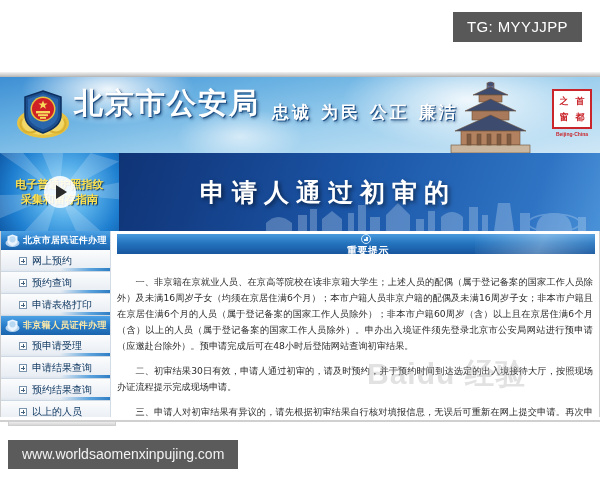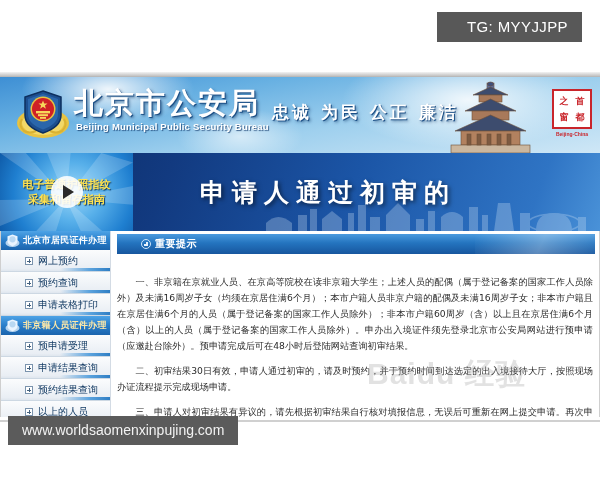--- a/index.html
+++ b/index.html
@@ -9,27 +9,27 @@
     font-family: "Liberation Sans", "DejaVu Sans", sans-serif;
     overflow: hidden;
   }
   #root { position: relative; width: 600px; height: 480px; background: #fff; }
 
   
   .tg-badge {
     position: absolute; top: 12px; right: 18px;
     background: #585858; color: #fff;
     font-size: 15px; letter-spacing: .4px;
-    padding: 6px 14px 7px 30px;
+    padding: 6px 14px 7px 14px;
     white-space: nowrap;
   }
 
   
   .url-badge {
-    position: absolute; left: 8px; top: 416px;
+    position: absolute; left: 8px; top: 440px;
     background: #5b5b5b; color: #f2f2f2;
     font-size: 14px; padding: 6px 14px 7px 14px;
     white-space: nowrap;
   }
 
   
   .page {
     position: absolute; left: 0; top: 72px;
     width: 600px; height: 350px;
     background: #fff;
@@ -105,21 +105,21 @@
   .hero .skyline { position: absolute; right: 4px; bottom: 0; width: 330px; height: 38px; opacity: .30; }
   .hero-title {
     position: absolute; left: 200px; top: 23px;
     color: #ffffff;
     font-family: "DejaVu Serif", serif;
     font-size: 25px; font-weight: bold; letter-spacing: 7px;
     text-shadow: 2px 2px 4px rgba(0,0,0,.55);
     white-space: nowrap;
   }
   .video-thumb {
-    position: absolute; left: 0; top: 0; width: 133px; height: 78px;
+    position: absolute; left: 0; top: 0; width: 119px; height: 78px;
     overflow: hidden; cursor: pointer;
     background:
       radial-gradient(circle at 55% 50%, #9fd8f8 0%, #58b0ea 35%, #1f7fd0 72%, #0f5ba8 100%);
   }
   .video-thumb .rays { position: absolute; inset: 0; }
   .video-cap {
     position: absolute; left: 0; right: 0; top: 24px;
     text-align: center; color: #ffe14d;
     font-family: "DejaVu Sans", sans-serif;
     font-size: 11px; font-weight: bold; line-height: 15px;
@@ -168,21 +168,21 @@
     overflow: hidden;
   }
   .side-head.alt { color: #ffe9a8; }
   .side-head .badge-mini {
     position: absolute; left: 4px; top: 2px; width: 15px; height: 15px;
   }
   .side-item {
     position: relative;
     height: 22px;
     display: flex; align-items: center;
-    padding-left: 24px;
+    padding-left: 18px;
     background: linear-gradient(180deg,#fbfcfd 0%, #e9eef4 88%, #dfe6ee 100%);
     border-bottom: 1px solid #cdd8e3;
     color: #123a63;
     font-family: "DejaVu Sans", sans-serif;
     font-size: 10px;
     white-space: nowrap;
     cursor: pointer;
   }
   .side-item .plus {
     display: inline-block; width: 8px; height: 8px;
@@ -208,20 +208,21 @@
     padding: 0 0 0 4px;
     overflow: hidden;
   }
   .panel-head {
     position: relative;
     height: 20px; margin: 3px 4px 0 2px;
     background: linear-gradient(180deg,#4a9ade 0%, #2474bf 45%, #17569e 100%);
     display: flex; align-items: center;
     padding-left: 24px;
     overflow: hidden;
+    flex-direction: column;
   }
   .panel-head .gloss {
     position: absolute; right: 0; top: 0; width: 120px; height: 100%;
     background: linear-gradient(115deg, rgba(255,255,255,0) 0%, rgba(255,255,255,.30) 55%, rgba(255,255,255,.05) 100%);
   }
   .panel-head .dot {
     width: 10px; height: 10px; border-radius: 50%;
     border: 1px solid #cfe6fa; margin-right: 4px;
     position: relative; flex: 0 0 10px;
   }
@@ -286,21 +287,20 @@
         <path d="M29 9 L44 14 L44 29 Q44 39 29 44.5 Q14 39 14 29 L14 14 Z" fill="#2a66ab"></path>
         <circle cx="29" cy="24" r="12.5" fill="#e8c341"></circle>
         <circle cx="29" cy="24" r="11" fill="#cf2026"></circle>
         <polygon points="29,15.5 30.2,18.6 33.5,18.6 30.9,20.6 31.9,23.7 29,21.8 26.1,23.7 27.1,20.6 24.5,18.6 27.8,18.6" fill="#f7d85a"></polygon>
         <rect x="22" y="26" width="14" height="2.4" fill="#f7d85a"></rect>
         <rect x="24" y="29.2" width="10" height="2" fill="#f7d85a"></rect>
         <rect x="26" y="32" width="6" height="1.8" fill="#f7d85a"></rect>
       </svg>
 
       <div class="org-name">北京市公安局</div>
-      <div class="org-name-en">Beijing Municipal Public Security Bureau</div>
       <div class="slogan">忠诚  为民  公正  廉洁</div>
 
       <svg class="temple" viewBox="0 0 95 72">
         <g fill="#8d6a4d" stroke="#6d4f38" stroke-width="0.6">
           <rect x="44" y="2" width="7" height="6" fill="#5d6fa0"></rect>
           <ellipse cx="47.5" cy="3" rx="3" ry="2" fill="#3e4f7d"></ellipse>
           <path d="M30 14 L47.5 6 L65 14 Z" fill="#3d4c6e"></path>
           <rect x="36" y="14" width="23" height="7" fill="#a8795a"></rect>
           <path d="M22 30 L47.5 18 L73 30 Z" fill="#3d4c6e"></path>
           <rect x="29" y="30" width="37" height="9" fill="#a8795a"></rect>

